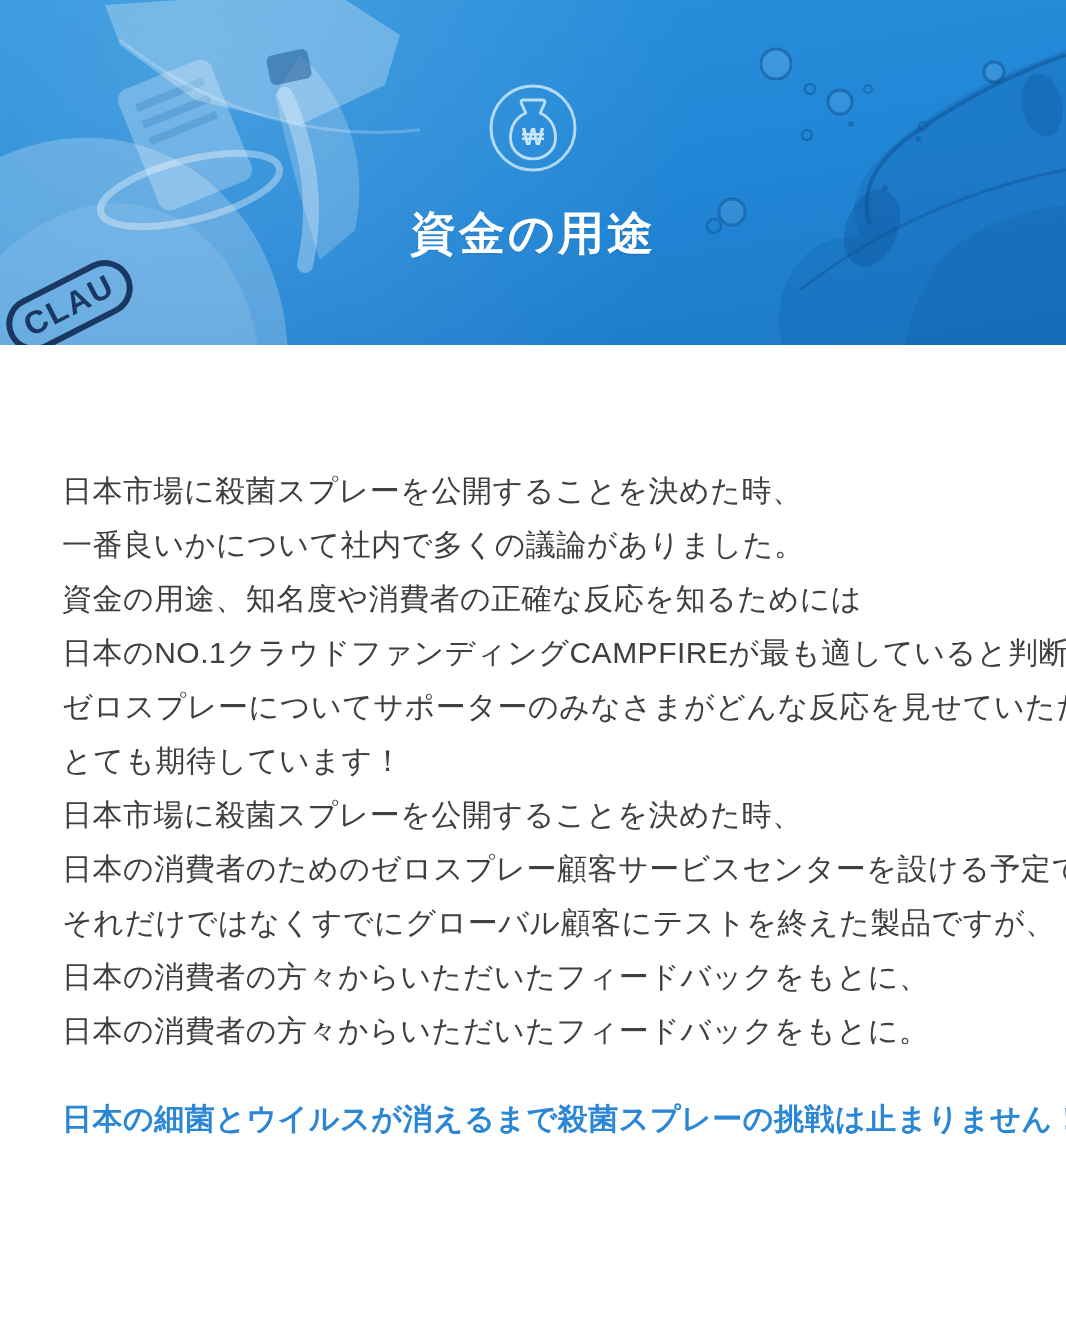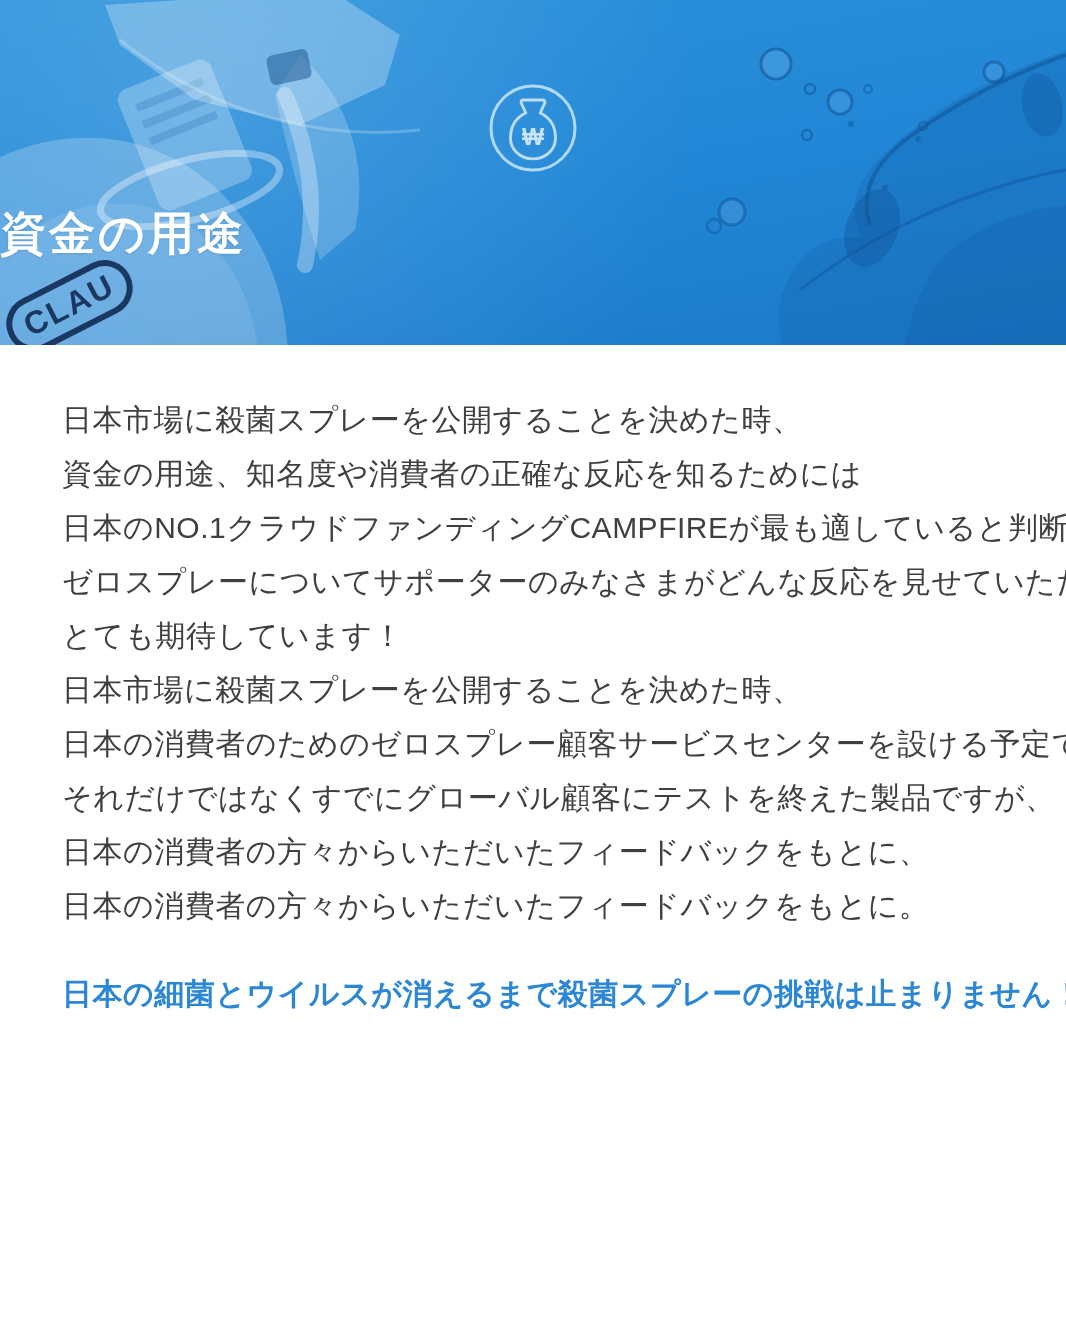--- a/index.html
+++ b/index.html
@@ -36,21 +36,21 @@
     top: 0; left: 0;
     width: 1066px;
     height: 345px;
     display: block;
   }
   .banner-title {
     position: absolute;
     top: 203px;
     left: 0;
     width: 100%;
-    text-align: left;
+    text-align: center;
     color: #ffffff;
     font-size: 46px;
     font-weight: 800;
     letter-spacing: 3px;
     text-shadow: 0 1px 2px rgba(0,40,90,0.15);
   }
   .money-icon {
     position: absolute;
     top: 82px;
     left: 487px;
@@ -69,21 +69,21 @@
     color: #132e56;
     font-size: 32px;
     font-weight: 800;
     letter-spacing: 2px;
     line-height: 1.25;
     opacity: 0.92;
   }
 
   
   .content {
-    padding: 48px 40px 0 62px;
+    padding: 119px 40px 0 62px;
   }
   .para-line {
     font-size: 30px;
     line-height: 54px;
     color: #3f3f3f;
     letter-spacing: 0.5px;
     white-space: nowrap;
   }
   .highlight-line {
     margin-top: 34px;
@@ -152,20 +152,21 @@
 
     <div class="clau-stamp">
       <span>CLAU</span>
     </div>
 
     <h1 class="banner-title">資金の用途</h1>
   </header>
 
   <main class="content">
     <div class="para-line">日本市場に殺菌スプレーを公開することを決めた時、</div>
+    <div class="para-line">一番良いかについて社内で多くの議論がありました。</div>
     <div class="para-line">資金の用途、知名度や消費者の正確な反応を知るためには</div>
     <div class="para-line">日本のNO.1クラウドファンディングCAMPFIREが最も適していると判断しました。</div>
     <div class="para-line">ゼロスプレーについてサポーターのみなさまがどんな反応を見せていただけるか</div>
     <div class="para-line">とても期待しています！</div>
     <div class="para-line">日本市場に殺菌スプレーを公開することを決めた時、</div>
     <div class="para-line">日本の消費者のためのゼロスプレー顧客サービスセンターを設ける予定です。</div>
     <div class="para-line">それだけではなくすでにグローバル顧客にテストを終えた製品ですが、</div>
     <div class="para-line">日本の消費者の方々からいただいたフィードバックをもとに、</div>
     <div class="para-line">日本の消費者の方々からいただいたフィードバックをもとに。</div>
     <div class="highlight-line">日本の細菌とウイルスが消えるまで殺菌スプレーの挑戦は止まりません！</div>

